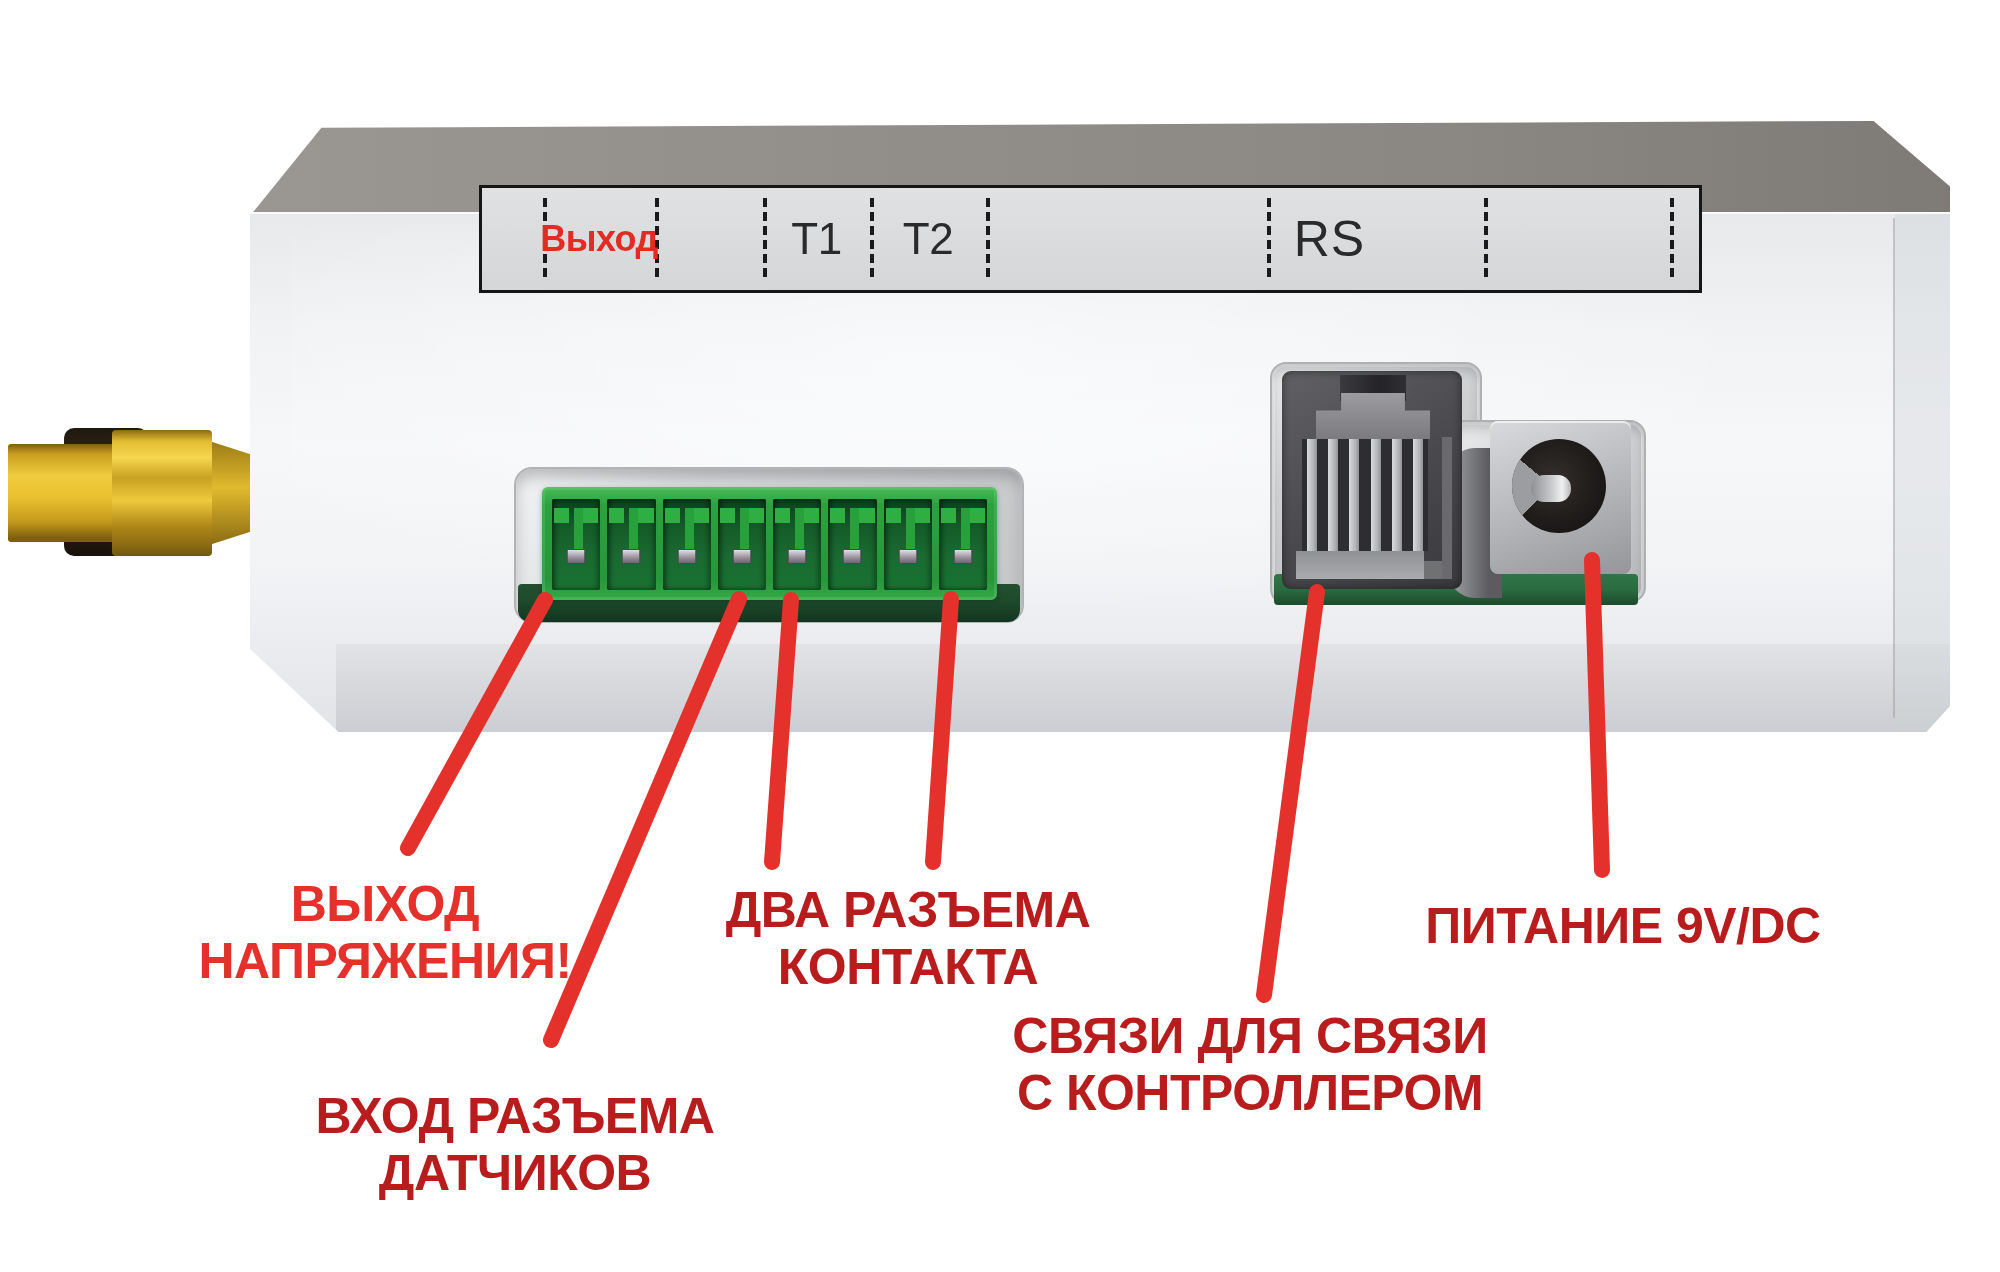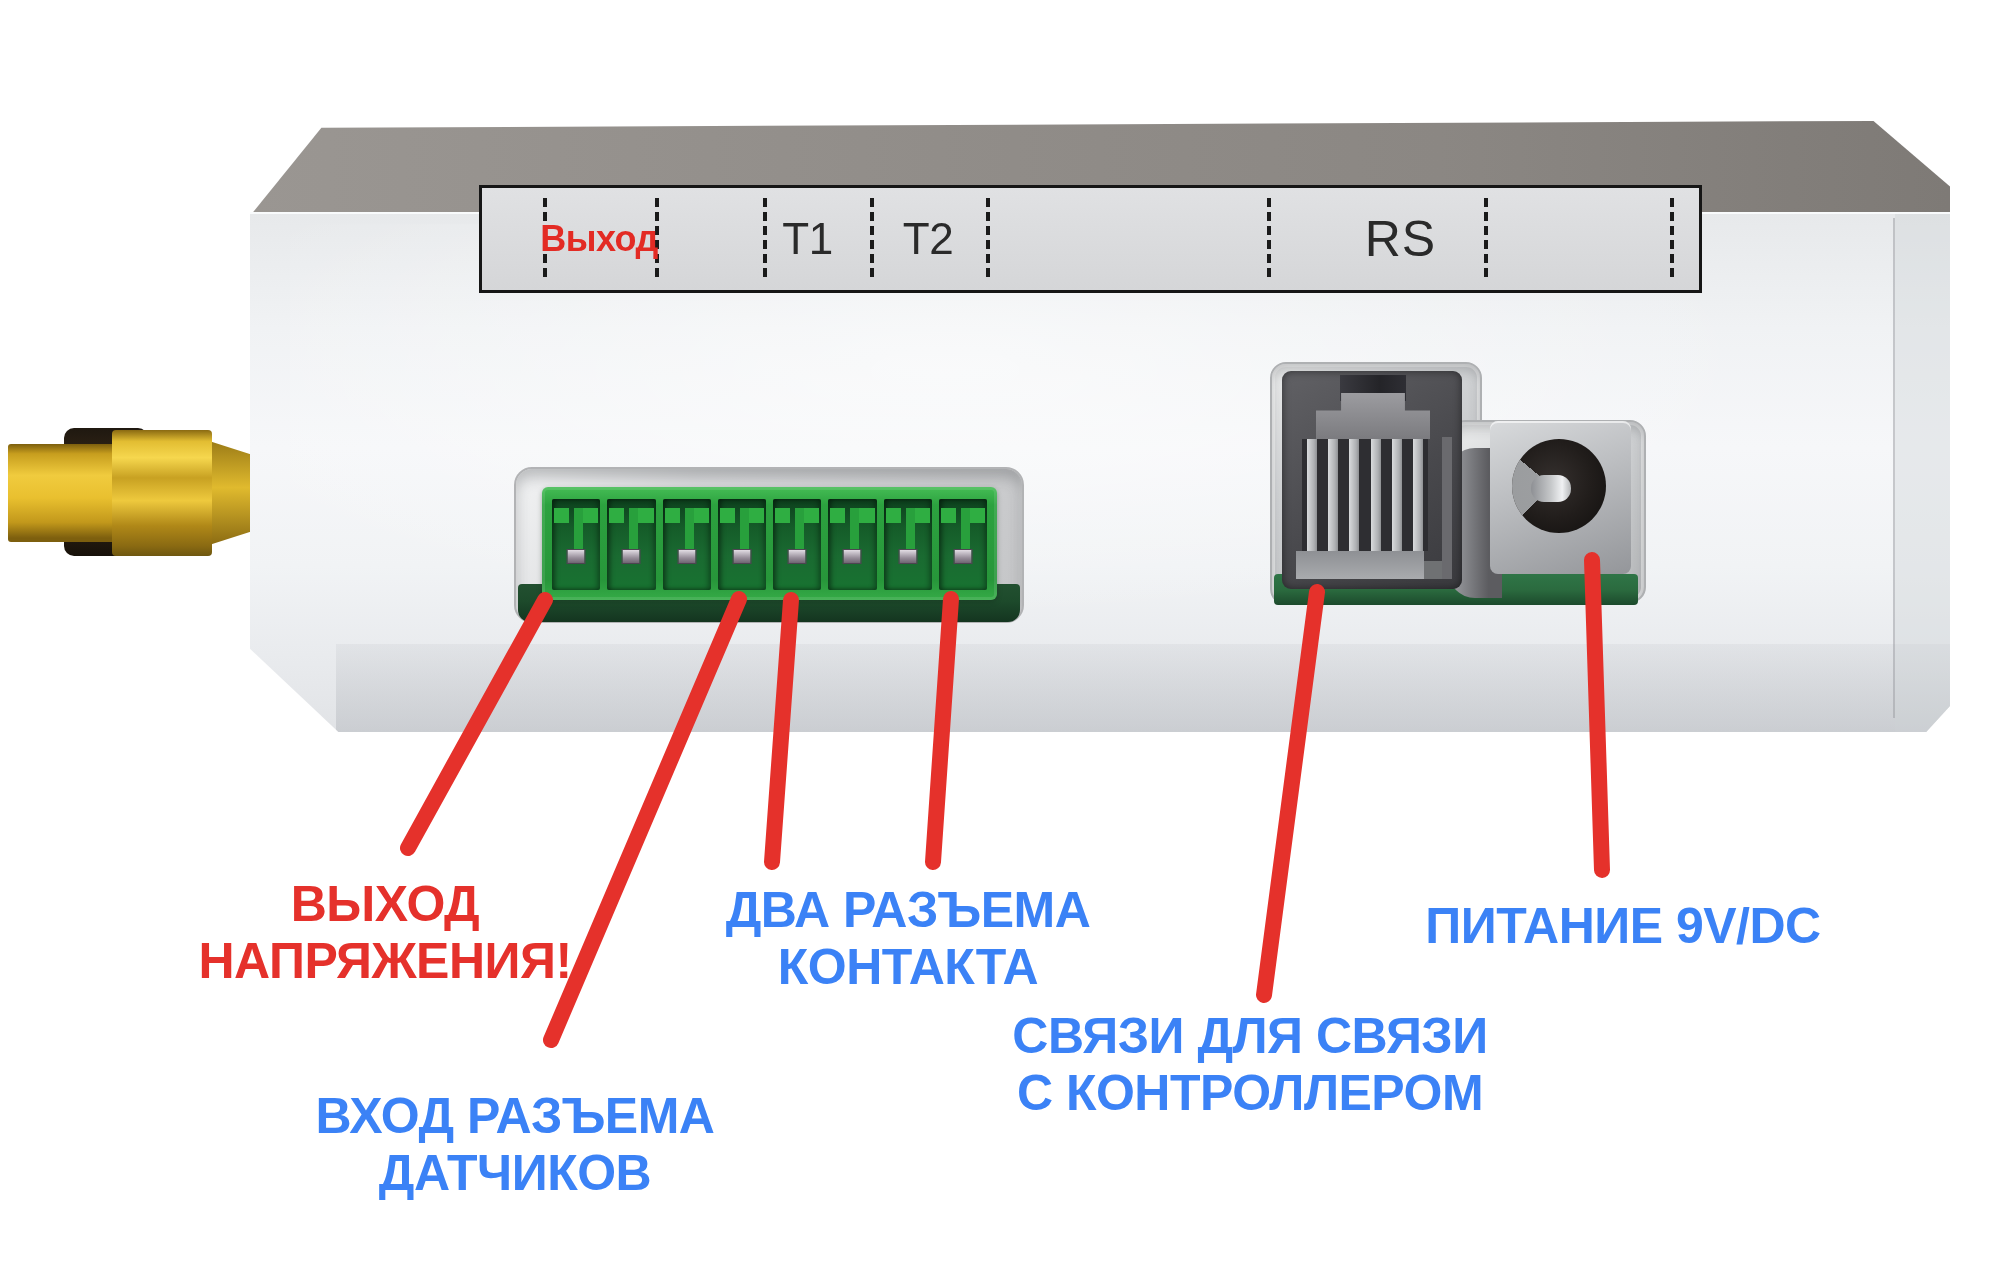--- a/index.html
+++ b/index.html
@@ -163,21 +163,21 @@
   .dc-pin {
     position:absolute; left:1281px; top:357px; width:40px; height:27px; border-radius:13px;
     background:linear-gradient(90deg,#8e9094,#c6c8ca 50%,#f0f1f3 78%,#b4b6b8);
   }
 
   
   .lines-svg { position:absolute; left:0; top:0; z-index:6; }
   .lines-svg line { stroke:#e5312b; stroke-width:16; stroke-linecap:round; }
   .callout {
     position:absolute; z-index:7; text-align:center; font-weight:700; font-size:50px;
-    line-height:57px; letter-spacing:-0.5px; color:#3b82f6; white-space:nowrap;
+    line-height:57px; letter-spacing:-0.5px; color:#b91c1c; white-space:nowrap;
   }
   .callout.red { color:#e5312b; }
 </style>
 </head>
 <body>
 
 <div class="stage">
 
   <div class="ant-ring abs"></div>
   <div class="ant-bar abs"></div>
@@ -196,23 +196,23 @@
     <div class="strip">
       <div class="dash-sep" style="left:61px"></div>
       <div class="dash-sep" style="left:173px"></div>
       <div class="dash-sep" style="left:281px"></div>
       <div class="dash-sep" style="left:388px"></div>
       <div class="dash-sep" style="left:504px"></div>
       <div class="dash-sep" style="left:785px"></div>
       <div class="dash-sep" style="left:1002px"></div>
       <div class="dash-sep" style="left:1188px"></div>
       <div class="strip-label red" style="left:61px;  width:112px">Выход</div>
-      <div class="strip-label thin" style="left:272px; width:107px">T1</div>
+      <div class="strip-label thin" style="left:281px; width:107px">T1</div>
       <div class="strip-label thin" style="left:388px; width:116px">T2</div>
-      <div class="strip-label rs" style="left:810px; width:217px">RS</div>
+      <div class="strip-label rs" style="left:739px; width:217px">RS</div>
     </div>
 
     <div class="recess-l"></div>
     <div class="pcb-l">
       <div class="pcb-dot r" style="left:58px"></div>
       <div class="pcb-dot b" style="left:113px"></div>
       <div class="pcb-dot r" style="left:169px"></div>
       <div class="pcb-dot b" style="left:225px"></div>
       <div class="pcb-dot r" style="left:280px"></div>
       <div class="pcb-dot b" style="left:336px"></div>

